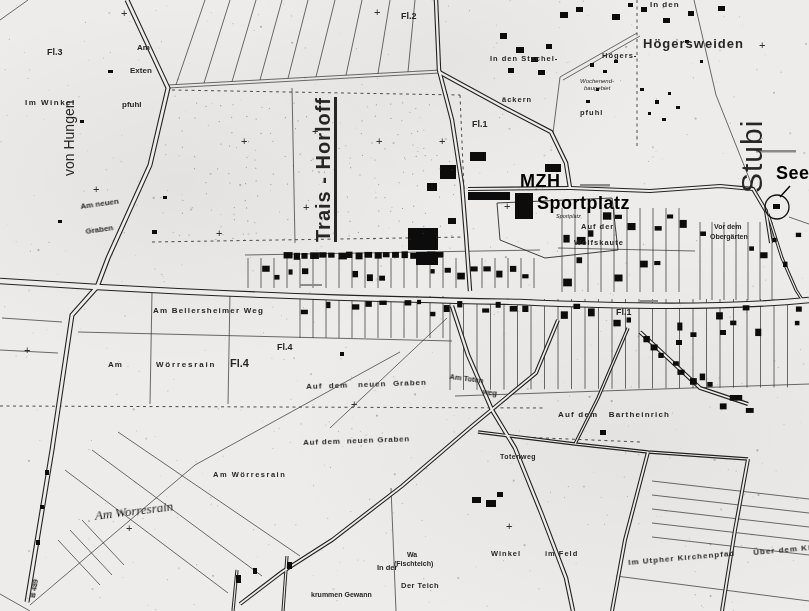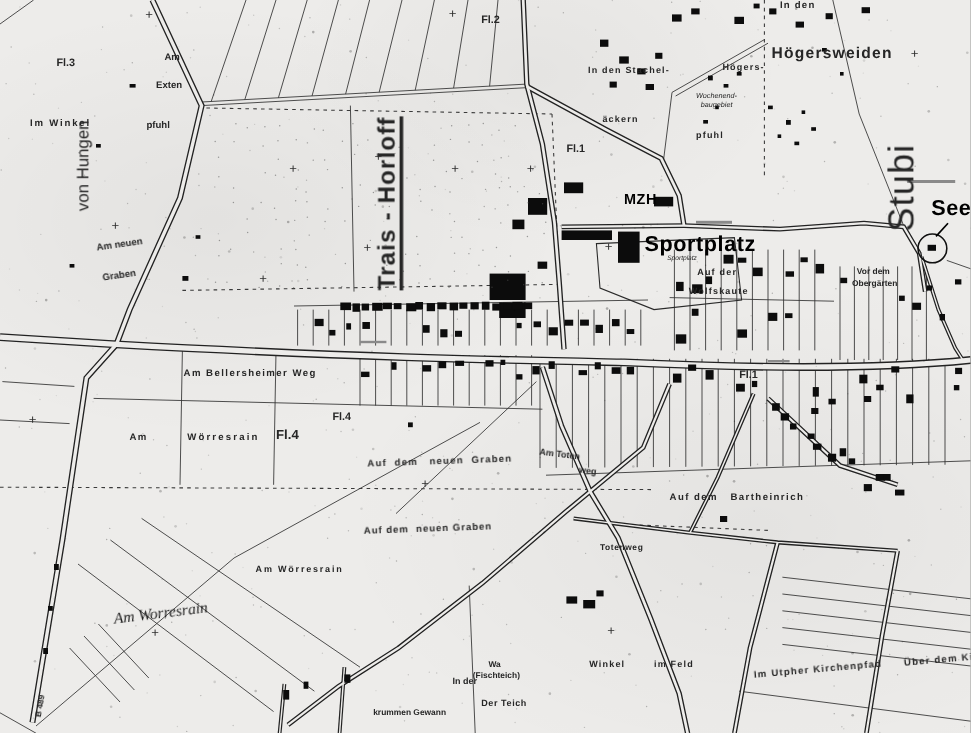--- a/index.html
+++ b/index.html
@@ -1100,21 +1100,21 @@
       <div class="lbl " style="left: 29px; top: 597px; font-size: 7px; transform: rotate(-80deg);">B 489</div>
       <div class="lbl " style="left: 329px; top: 564px; font-size: 7.5px; margin-left: 48px;">In der</div>
       <div class="lbl " style="left: 311px; top: 591px; font-size: 7px;">krummen Gewann</div>
       <div class="lbl " style="left: 407px; top: 551px; font-size: 7px;">Wa</div>
       <div class="lbl " style="left: 394px; top: 560px; font-size: 7px;">(Fischteich)</div>
       <div class="lbl " style="left: 401px; top: 582px; font-size: 7.5px; letter-spacing: 0.5px;">Der Teich</div>
       <div class="lbl " style="left: 491px; top: 550px; font-size: 7.5px; letter-spacing: 1px;">Winkel</div>
       <div class="lbl " style="left: 545px; top: 550px; font-size: 7.5px; letter-spacing: 1px;">im Feld</div>
       <div class="lbl " style="left: 628px; top: 559px; font-size: 8px; letter-spacing: 1px; transform: rotate(-5deg);">Im Utpher Kirchenpfad</div>
       <div class="lbl " style="left: 753px; top: 549px; font-size: 8px; letter-spacing: 1px; transform: rotate(-5deg);">Über dem Ki</div>
-      <div class="lbl ov" style="left: 520px; top: 160px; font-size: 12px;">MZH</div>
+      <div class="lbl ov" style="left: 520px; top: 172px; font-size: 18px;">MZH</div>
       <div class="lbl ov" style="left: 537px; top: 194px; font-size: 18px;">Sportplatz</div>
       <div class="lbl ov" style="left: 776px; top: 164px; font-size: 18px;">See</div>
       <div class="cross" style="left: 121px; top: 8px;">+</div>
       <div class="cross" style="left: 374px; top: 7px;">+</div>
       <div class="cross" style="left: 759px; top: 40px;">+</div>
       <div class="cross" style="left: 241px; top: 136px;">+</div>
       <div class="cross" style="left: 312px; top: 126px;">+</div>
       <div class="cross" style="left: 303px; top: 202px;">+</div>
       <div class="cross" style="left: 216px; top: 228px;">+</div>
       <div class="cross" style="left: 376px; top: 136px;">+</div>

